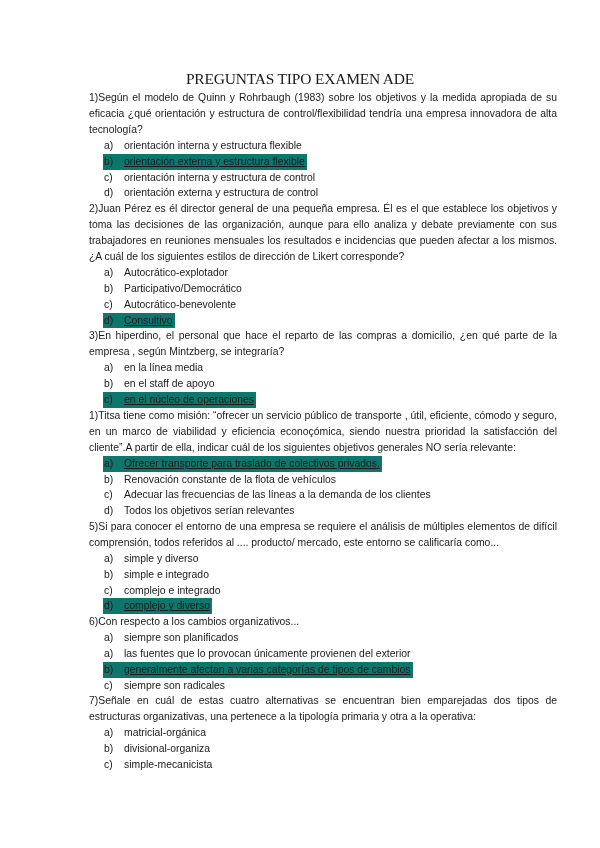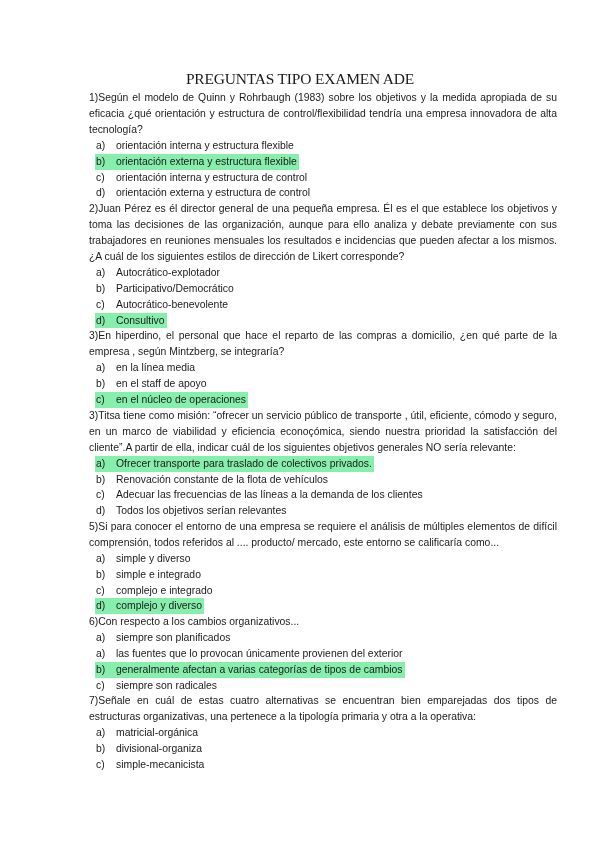--- a/index.html
+++ b/index.html
@@ -15,23 +15,23 @@
       text-align: center;
       font-family: "Liberation Serif", "DejaVu Serif", serif;
       font-size: 15.5px; letter-spacing: -0.2px; color: #1a1a1a;
     }
     .content { position: absolute; left: 89px; top: 90px; width: 468px; }
     .q {
       text-align: justify; line-height: 16px; margin: 0;
     }
     .opts { margin: 0; padding: 0; list-style: none; }
     .opt { position: relative; height: 15.8px; line-height: 15.8px; padding-left: 0; }
-    .opt-inner { margin-left: 1px; display: inline-block; white-space: nowrap; padding: 0 2px 0 1px; }
+    .opt-inner { margin-left: 9px; display: inline-block; white-space: nowrap; padding: 0 2px 0 1px; }
     .opt-letter { display: inline-block; width: 20px; }
-    .hl { background: #86efac; }
+    .hl { background: #0f766e; text-decoration: underline; }
   </style>
 </head>
 <body>
 
 <div class="page">
   <div class="title">PREGUNTAS TIPO EXAMEN ADE</div>
   <div class="content" id="content">
       <div>
         <p class="q">1)Según el modelo de Quinn y Rohrbaugh (1983) sobre los objetivos y la medida apropiada de su eficacia ¿qué orientación y estructura de control/flexibilidad tendría una empresa innovadora de alta tecnología?</p>
         <ul class="opts" style="margin-left: 0px;">
@@ -52,21 +52,21 @@
       </div>
       <div>
         <p class="q">3)En hiperdino, el personal que hace el reparto de las compras a domicilio, ¿en qué parte de la empresa , según Mintzberg, se integraría?</p>
         <ul class="opts" style="margin-left: 0px;">
           <li class="opt" style="padding-left: 5px;"><span class="opt-inner"><span class="opt-letter">a)</span><span>en la línea media</span></span></li>
           <li class="opt" style="padding-left: 5px;"><span class="opt-inner"><span class="opt-letter">b)</span><span>en el staff de apoyo</span></span></li>
           <li class="opt" style="padding-left: 5px;"><span class="opt-inner hl"><span class="opt-letter">c)</span><span>en el núcleo de operaciones</span></span></li>
         </ul>
       </div>
       <div>
-        <p class="q">3)Titsa tiene como misión: “ofrecer un servicio público de transporte , útil, eficiente, cómodo y seguro, en un marco de viabilidad y eficiencia econoçómica, siendo nuestra prioridad la satisfacción del cliente”.A partir de ella, indicar cuál de los siguientes objetivos generales NO sería relevante:</p>
+        <p class="q">1)Titsa tiene como misión: “ofrecer un servicio público de transporte , útil, eficiente, cómodo y seguro, en un marco de viabilidad y eficiencia econoçómica, siendo nuestra prioridad la satisfacción del cliente”.A partir de ella, indicar cuál de los siguientes objetivos generales NO sería relevante:</p>
         <ul class="opts" style="margin-left: 0px;">
           <li class="opt" style="padding-left: 5px;"><span class="opt-inner hl"><span class="opt-letter">a)</span><span>Ofrecer transporte para traslado de colectivos privados.</span></span></li>
           <li class="opt" style="padding-left: 5px;"><span class="opt-inner"><span class="opt-letter">b)</span><span>Renovación constante de la flota de vehículos</span></span></li>
           <li class="opt" style="padding-left: 5px;"><span class="opt-inner"><span class="opt-letter">c)</span><span>Adecuar las frecuencias de las líneas a la demanda de los clientes</span></span></li>
           <li class="opt" style="padding-left: 5px;"><span class="opt-inner"><span class="opt-letter">d)</span><span>Todos los objetivos serían relevantes</span></span></li>
         </ul>
       </div>
       <div>
         <p class="q">5)Si para conocer el entorno de una empresa se requiere el análisis de múltiples elementos de difícil comprensión, todos referidos al .... producto/ mercado, este entorno se calificaría como...</p>
         <ul class="opts" style="margin-left: 0px;">

